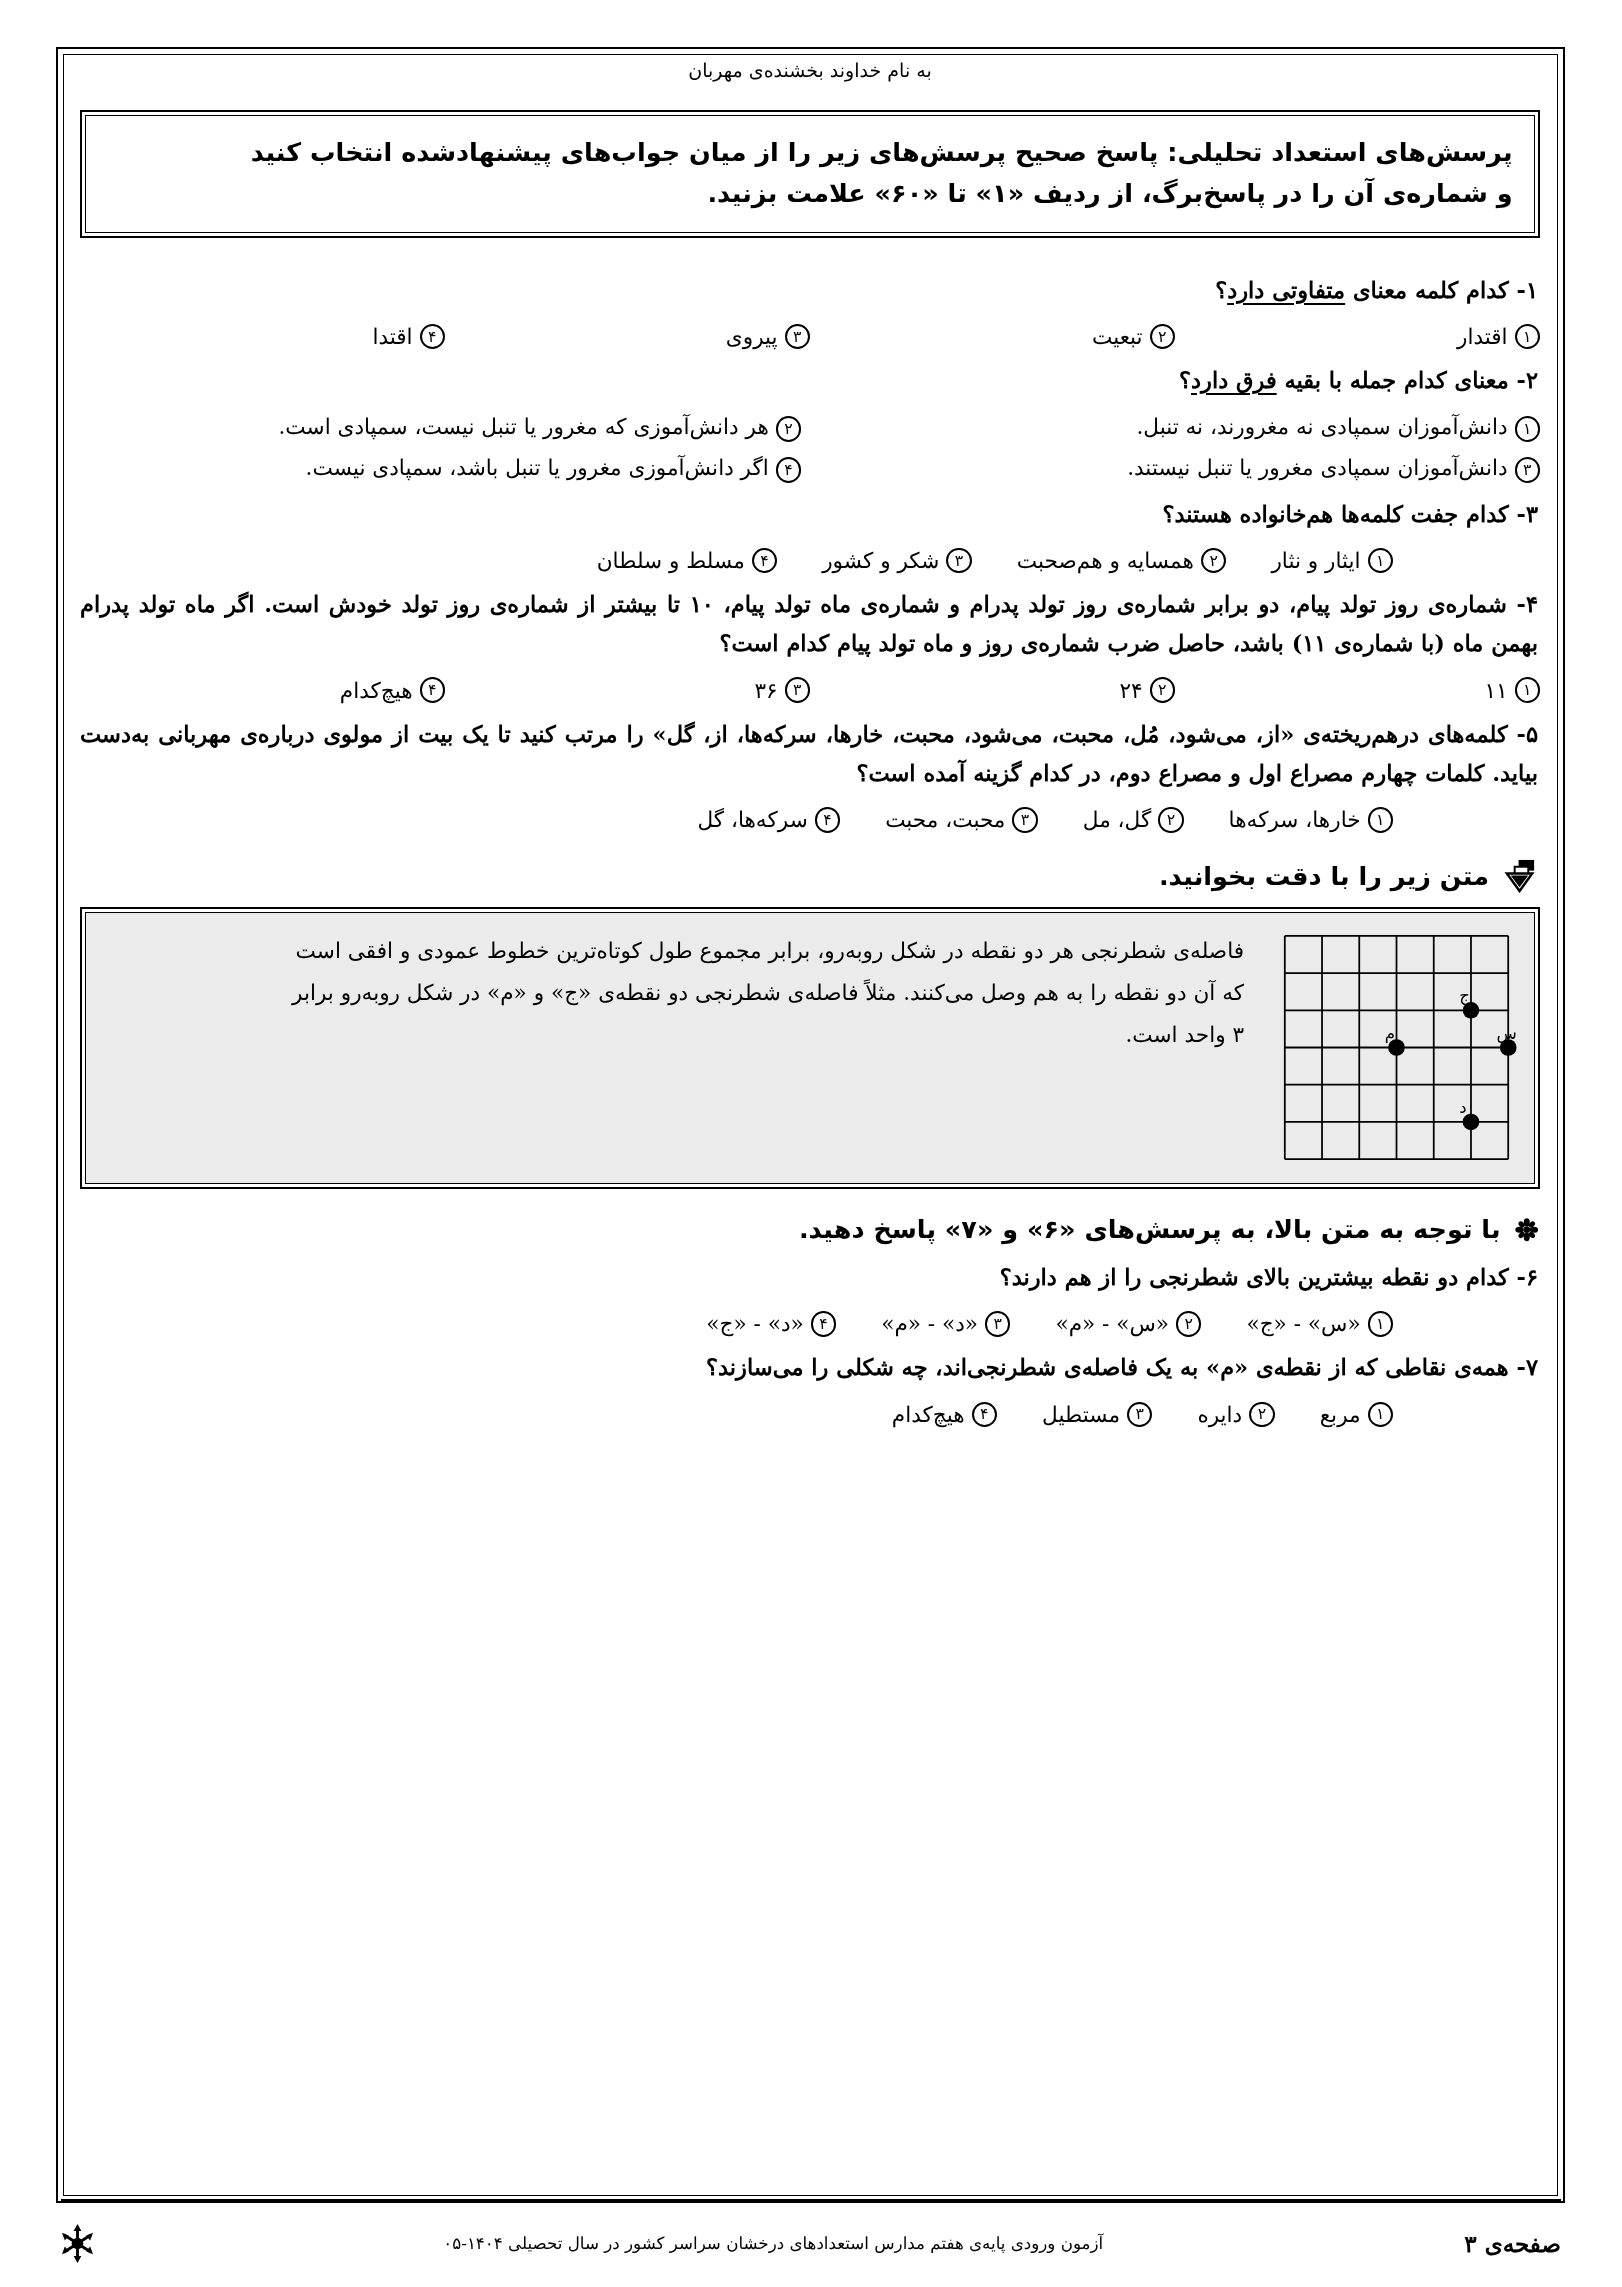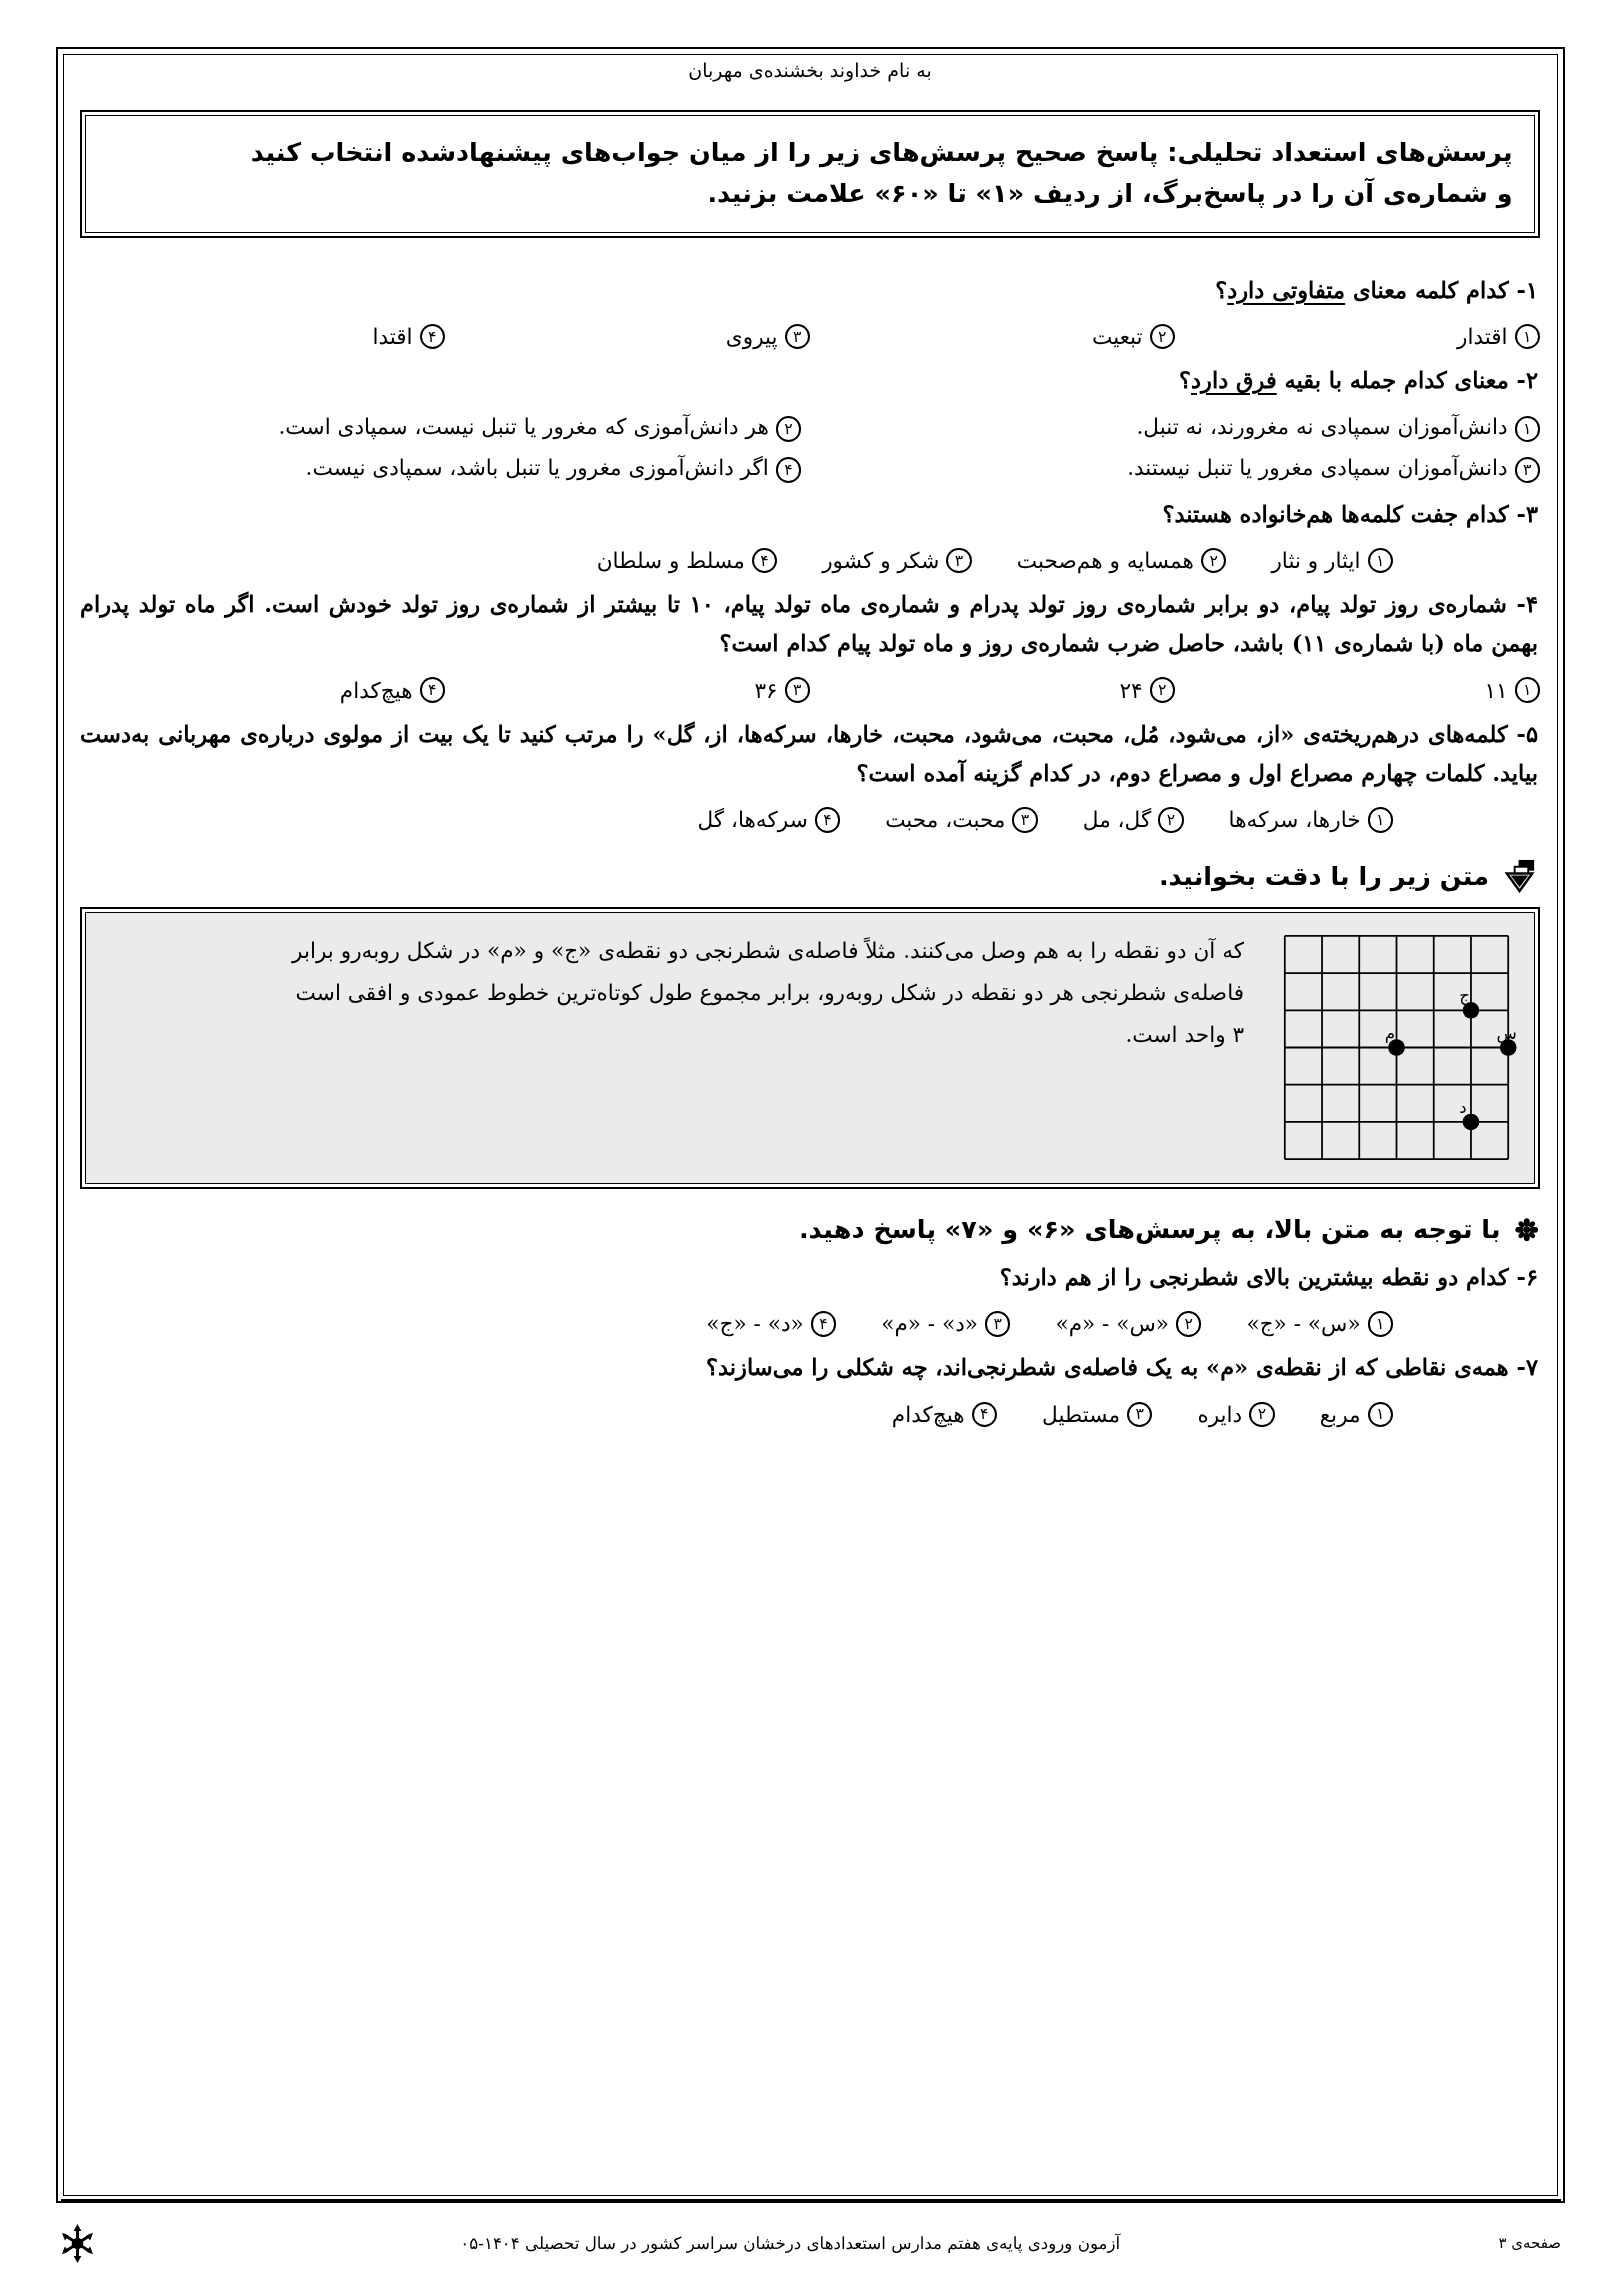--- a/index.html
+++ b/index.html
@@ -211,22 +211,22 @@
     justify-content: space-between;
     font-family: "DejaVu Serif", "Liberation Serif", serif;
   }
   .footer-snow { width: 33px; height: 39px; }
   .footer-center {
     flex: 1 1 auto;
     text-align: center;
     font-size: 16.7px;
   }
   .footer-page {
-    font-size: 15px;
-    font-weight: normal;
+    font-size: 23px;
+    font-weight: bold;
     white-space: nowrap;
     padding-left: 11.8px;
   }
 </style>
 </head>
 <body>
 
 <div id="page-frame">
   <div id="page-frame-inner"></div>
 </div>
@@ -377,22 +377,22 @@
         <polygon points="4,16 30,16 17,34" fill="#fff" stroke="#000" stroke-width="2.5"></polygon>
         <polygon points="8,18 26,18 17,30" fill="#000"></polygon>
       </svg>
     </span>
     <span>متن زیر را با دقت بخوانید.</span>
   </div>
 
   <div class="passage-box">
     <div class="passage-inner">
       <div class="passage-text">
+        <div>فاصله‌ی شطرنجی هر دو نقطه در شکل روبه‌رو، برابر مجموع طول کوتاه‌ترین خطوط عمودی و افقی است</div>
         <div>که آن دو نقطه را به هم وصل می‌کنند. مثلاً فاصله‌ی شطرنجی دو نقطه‌ی «ج» و «م» در شکل روبه‌رو برابر</div>
-        <div>فاصله‌ی شطرنجی هر دو نقطه در شکل روبه‌رو، برابر مجموع طول کوتاه‌ترین خطوط عمودی و افقی است</div>
         <div>۳ واحد است.</div>
       </div>
       <div class="passage-fig">
         <svg id="grid-svg" width="243" height="243" viewBox="0 0 248 248" aria-hidden="true">
             <rect x="0" y="0" width="248" height="248" fill="#ebebeb"></rect>
             <line x1="10" y1="10" x2="10" y2="238" stroke="#000" stroke-width="1.8"></line>
             <line x1="48" y1="10" x2="48" y2="238" stroke="#000" stroke-width="1.8"></line>
             <line x1="86" y1="10" x2="86" y2="238" stroke="#000" stroke-width="1.8"></line>
             <line x1="124" y1="10" x2="124" y2="238" stroke="#000" stroke-width="1.8"></line>
             <line x1="162" y1="10" x2="162" y2="238" stroke="#000" stroke-width="1.8"></line>

